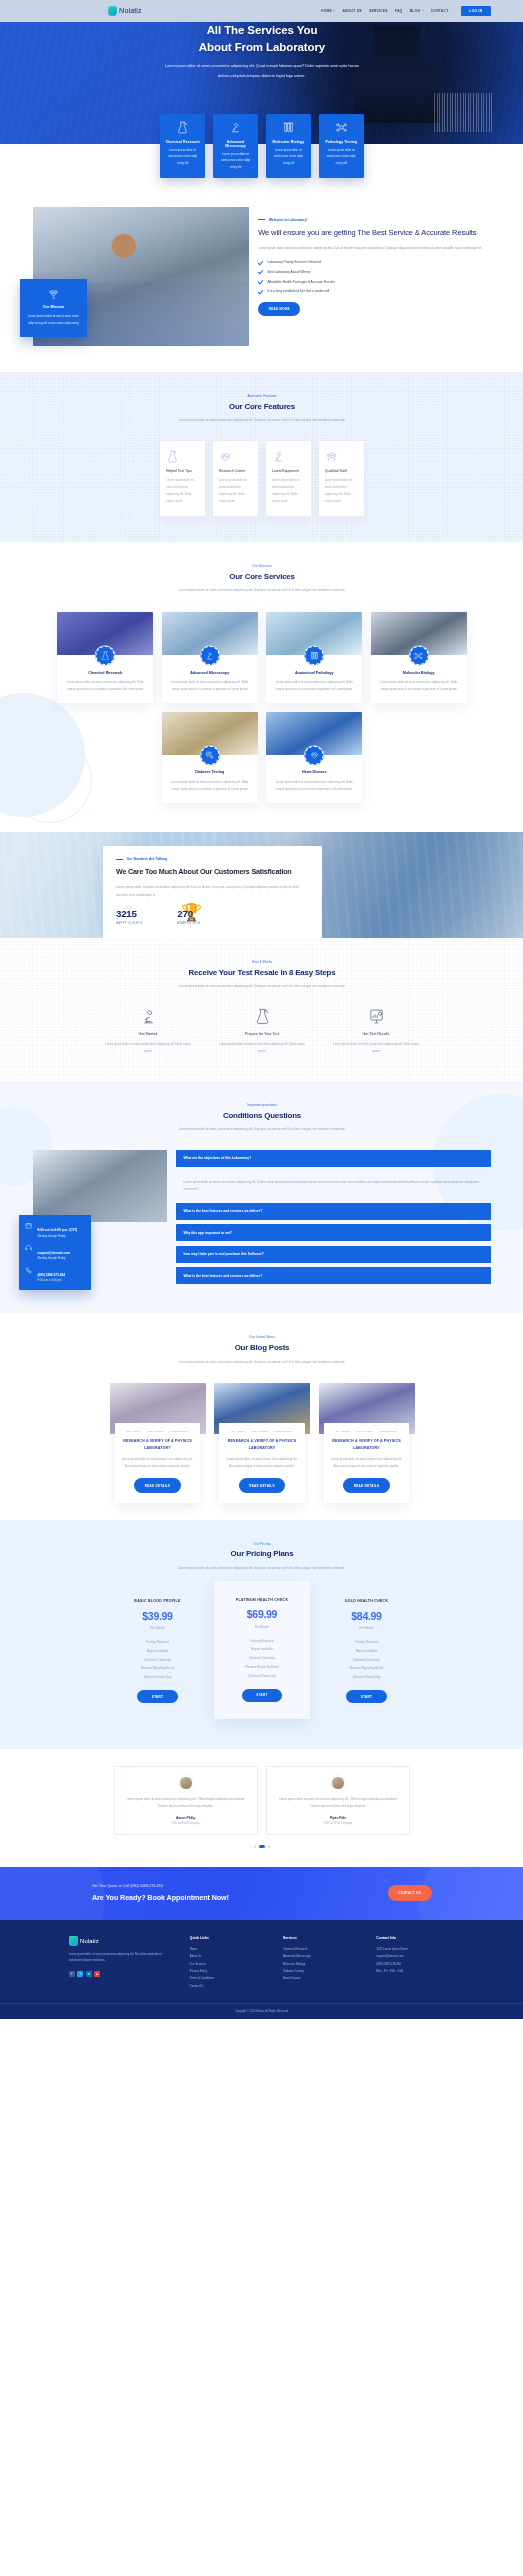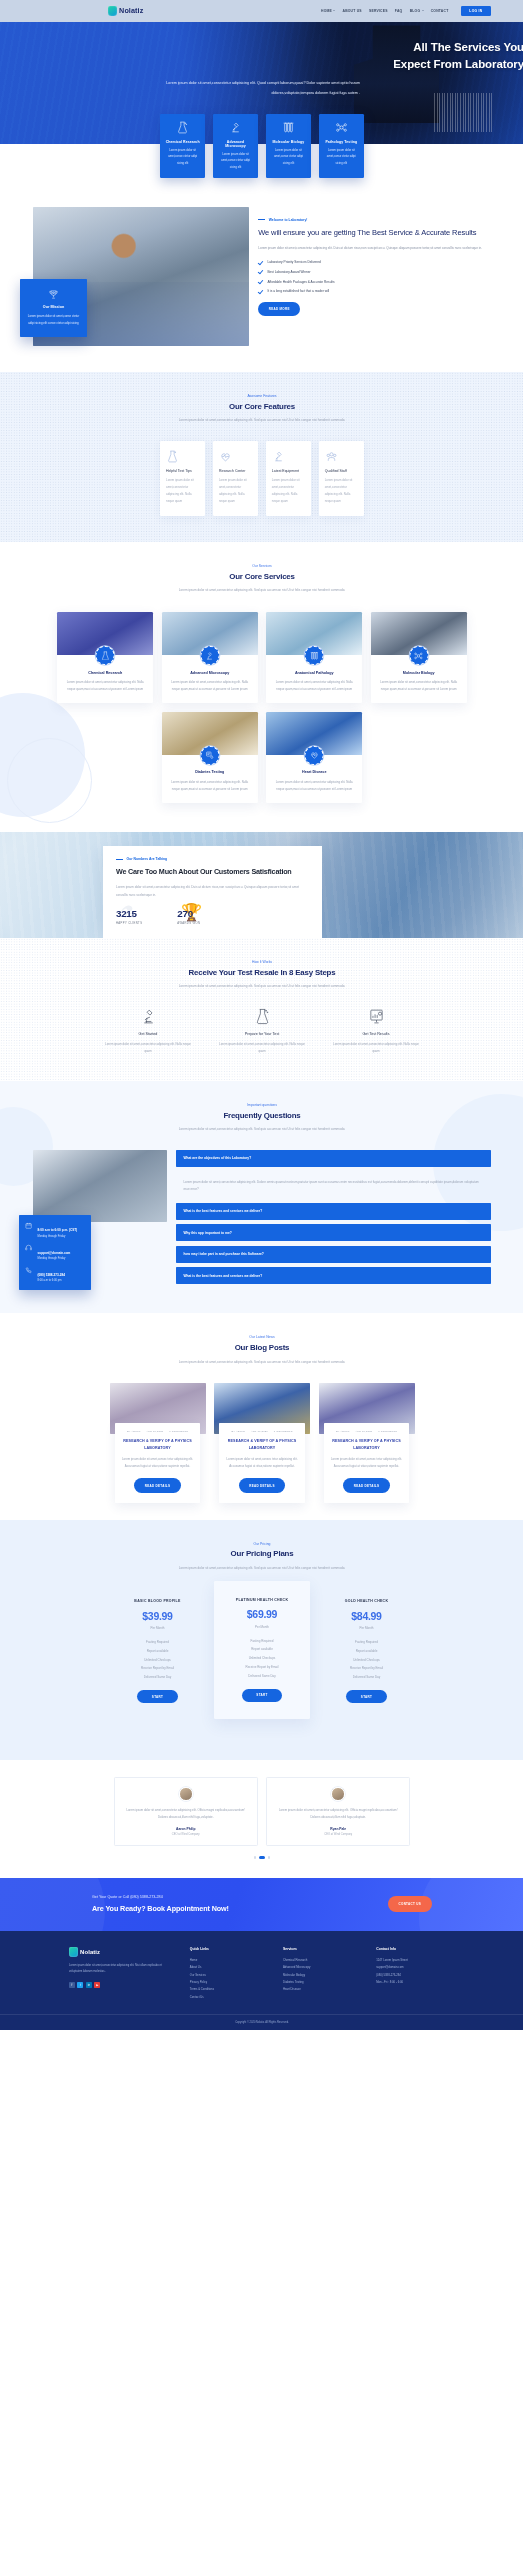--- a/index.html
+++ b/index.html
@@ -3,41 +3,41 @@
 <meta charset="utf-8">
 <style>
   *{margin:0;padding:0;box-sizing:border-box}
   body{width:524px;font-family:"Liberation Sans",sans-serif;background:#fff;color:#555;-webkit-font-smoothing:antialiased}
   .wrap{width:458px;margin:0 auto}
   
   .header{height:21.6px;background:#c8d4e6;display:flex;align-items:center;padding:0 0;position:relative;z-index:20}
   .hdr-inner{width:458px;margin:0 auto;display:flex;align-items:center}
   .logo{display:flex;align-items:center;gap:2.6px;margin-right:auto;margin-left:75px}
   .logo-mark{width:8.5px;height:9.8px;background:linear-gradient(145deg,#21d3a8,#0e9bd8);border-radius:2px 2px 3.3px 3.3px;transform:rotate(0deg);box-shadow:inset 0 0 1.3px rgba(255,255,255,.6)}
-  .logo-text{font-size:7.2px;color:#1b2a6b;font-weight:700;letter-spacing:0.1px}
+  .logo-text{font-size:7.2px;color:#1b2a6b;font-weight:400;letter-spacing:0.1px}
   .nav{display:flex;align-items:center;gap:7.2px;font-size:3.4px;letter-spacing:0.2px;color:#3c4a63;font-weight:700}
   .nav span{display:flex;align-items:center;gap:1.3px;white-space:nowrap}
   .caret{width:0;height:0;border-left:1.3px solid transparent;border-right:1.3px solid transparent;border-top:1.6px solid #6a7a94}
   .login-btn{margin-left:12.4px;background:#1565e0;color:#fff;font-size:3.3px;font-weight:700;letter-spacing:0.3px;padding:3.3px 8.5px;border-radius:1.3px;border:0}
   
   .hero{height:122px;position:relative;overflow:hidden;background:#0d2f8f}
   .hero-bg{position:absolute;inset:0;background:
      radial-gradient(circle at 14% 40%, rgba(40,90,210,.85) 0 24%, rgba(0,0,0,0) 60%),
      radial-gradient(circle at 72% 30%, rgba(10,18,40,.85) 0 18%, rgba(0,0,0,0) 55%),
      radial-gradient(circle at 90% 70%, rgba(30,80,200,.7) 0 20%, rgba(0,0,0,0) 55%),
      linear-gradient(130deg,#1a4fc4 0%,#123ca6 35%,#0f2e84 60%,#1b52c9 100%)}
   .hero-bg:after{content:"";position:absolute;inset:0;background:
     repeating-linear-gradient(100deg, rgba(255,255,255,.045) 0 2px, rgba(0,0,0,0) 2px 7.2px);
     mix-blend-mode:overlay}
   .hero-scope{position:absolute;right:85px;top:3.9px;width:85px;height:98px;background:
      linear-gradient(180deg,#0b1326 0%, #101c3a 60%, #0a1022 100%);
      clip-path:polygon(22% 0,78% 0,78% 34%,100% 40%,100% 100%,0 100%,0 40%,22% 34%);opacity:.9}
   .hero-tubes{position:absolute;right:31px;bottom:11.8px;width:59px;height:39px;background:
      repeating-linear-gradient(90deg,rgba(255,255,255,.5) 0 1px, rgba(0,0,0,0) 1px 2.6px);opacity:.55}
-  .hero-in{position:relative;z-index:3;text-align:right;padding-top:17px}
+  .hero-in{position:relative;z-index:3;text-align:center;}
   .hero h1{color:#fff;font-size:11.5px;line-height:1.55;font-weight:700;letter-spacing:-0.1px;text-shadow:0 1.3px 3.3px rgba(0,0,0,.25)}
   .hero p{color:#e4ecff;font-size:3.7px;line-height:2.5;margin-top:5.2px;max-width:196px;margin-left:auto;margin-right:auto}
   
   .topsrv{position:relative;margin-top:-30px;z-index:5;display:flex;justify-content:center;gap:7.9px}
   .tsrv{width:45px;background:#1565e0;color:#fff;text-align:center;padding:7.2px 4.6px 7.9px;border-radius:1.3px;box-shadow:0 3.9px 11.8px rgba(10,50,140,.28)}
   .tsrv .ico{height:14.4px;display:flex;align-items:center;justify-content:center;margin-bottom:4.6px}
   .tsrv h4{font-size:3.5px;font-weight:700;margin-bottom:3.3px;letter-spacing:0.1px}
   .tsrv p{font-size:2.8px;line-height:2.3;color:#d7e4ff}
   .sec-white{background:#fff}
   
@@ -135,21 +135,21 @@
   .bcard{width:96px;position:relative}
   .bpic{height:51px;border-radius:0.7px}
   .b1{background:linear-gradient(160deg,#e4e2ea,#a79bb8 45%,#d2cbdc)}
   .b2{background:linear-gradient(160deg,#cfe0f2,#3c63a8 45%,#b9a86a)}
   .b3{background:linear-gradient(160deg,#e9ecf2,#6d6fae 45%,#cfd4e4)}
   .bbody{background:#fff;margin:-10.5px 5.2px 0;position:relative;z-index:2;padding:7.2px 7.2px 9.8px;text-align:center;box-shadow:0 3.3px 10.5px rgba(40,70,130,.09);border-radius:0.7px}
   .bmeta{display:flex;justify-content:center;gap:5.9px;font-size:2.5px;letter-spacing:0.2px;color:#9aa3b4;margin-bottom:4.6px}
   .bcard h4{font-size:3.7px;line-height:1.85;color:#2b3ea8;font-weight:700;letter-spacing:0.1px;margin-bottom:4.6px}
   .bcard p{font-size:2.9px;line-height:2.4;color:#9aa3b4;margin-bottom:6.5px}
   
-  .price-sec{background:#eaf2fd;padding-bottom:41px;position:relative;overflow:hidden}
+  .price-sec{background:#eaf2fd;padding-bottom:30px;position:relative;overflow:hidden}
   .pgrid{display:flex;justify-content:center;align-items:flex-start;gap:8.5px;margin-top:17px}
   .pcard{width:96px;text-align:center;padding:10.5px 6.5px 11.8px;border-radius:1.3px}
   .pcard.feat{background:#f5f9ff;box-shadow:0 5.2px 15.7px rgba(40,80,150,.09);padding:17px 6.5px 17px;margin-top:-7.9px}
   .pcard h4{font-size:3.5px;color:#2b3550;font-weight:700;letter-spacing:0.3px;margin-bottom:6.5px}
   .pcard .amt{font-size:10.5px;color:#3b6fe8;font-weight:700;letter-spacing:-0.3px;margin-bottom:4.6px}
   .pcard .per{font-size:3px;color:#9aa3b4;margin-bottom:7.9px}
   .pcard li{list-style:none;font-size:3px;color:#9aa3b4;line-height:2.9}
   .pcard .btn{margin-top:8.5px;padding:4.6px 14.4px}
   
   .test-sec{background:#fff;padding-bottom:19.6px;position:relative;overflow:hidden}
@@ -219,21 +219,21 @@
   </div>
 </div>
 
 <section class="hero">
   <div class="hero-bg"></div>
   <div class="hero-scope"></div>
   <div class="hero-tubes"></div>
   <div class="hero-in">
     <h1>
       <span>All The Services You</span><br>
-      <span>Expect From Laboratory</span>
+      <span>About From Laboratory</span>
     </h1>
     <p>Lorem ipsum dolor sit amet,consectetur adipisicing elit. Quod corrupti laborum,quasi? Dolor sapiente amet optio harum dolores,voluptate,tempora dolorem fugiat fuga autem .</p>
   </div>
 </section>
 
 <div class="sec-white">
   <div class="topsrv">
     <div class="tsrv">
       <div class="ico">
         <svg width="13" height="13" viewBox="0 0 24 24" fill="none" stroke="#fff" stroke-width="1.1">
@@ -541,21 +541,21 @@
       <p>Lorem ipsum dolor sit amet,consectetur adipiscing elit. Nulla neque quam</p>
     </div>
   </div>
 </section>
 
 <section class="faq-sec">
   <div class="fblob"></div>
   <div class="fblob2"></div>
   <div class="shead" style="position:relative;z-index:2">
     <div class="tag">Important questions</div>
-    <h2>Frequently Questions</h2>
+    <h2>Conditions Questions</h2>
     <p>Lorem ipsum dolor sit amet,consectetur adipiscing elit. Sed quis accumsan nisi Ut ut felis congue nisi hendrerit commodo.</p>
   </div>
   <div class="wrap">
     <div class="faq-row">
       <div class="faq-media">
         <div class="faq-img"></div>
         <div class="infobox">
           <div class="irow">
             <span class="ic">
                 <svg width="7.2" height="7.2" viewBox="0 0 24 24" fill="none" stroke="#fff" stroke-width="1.4">

